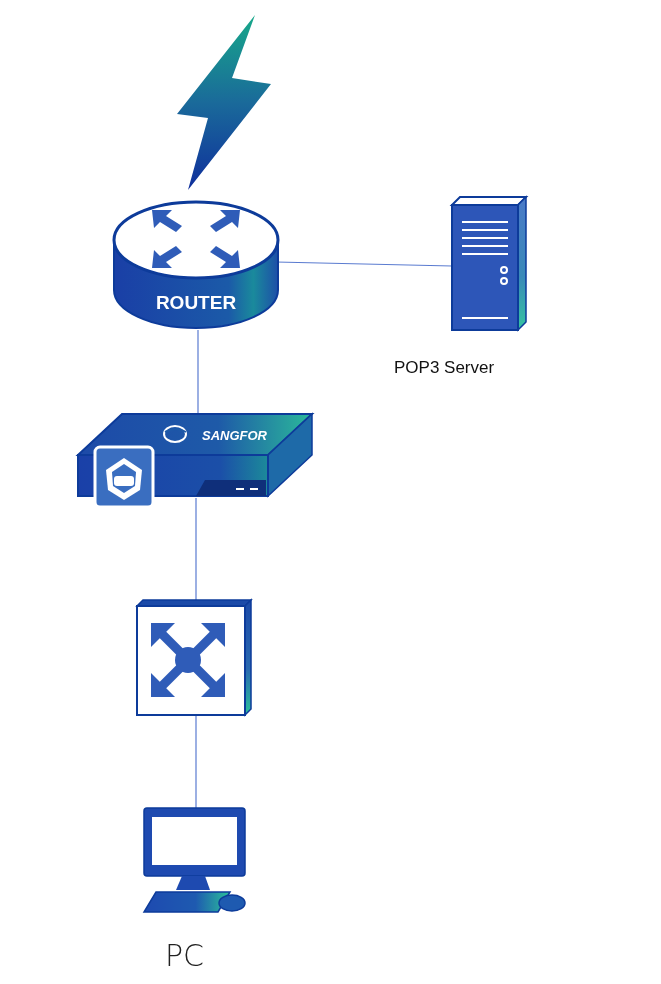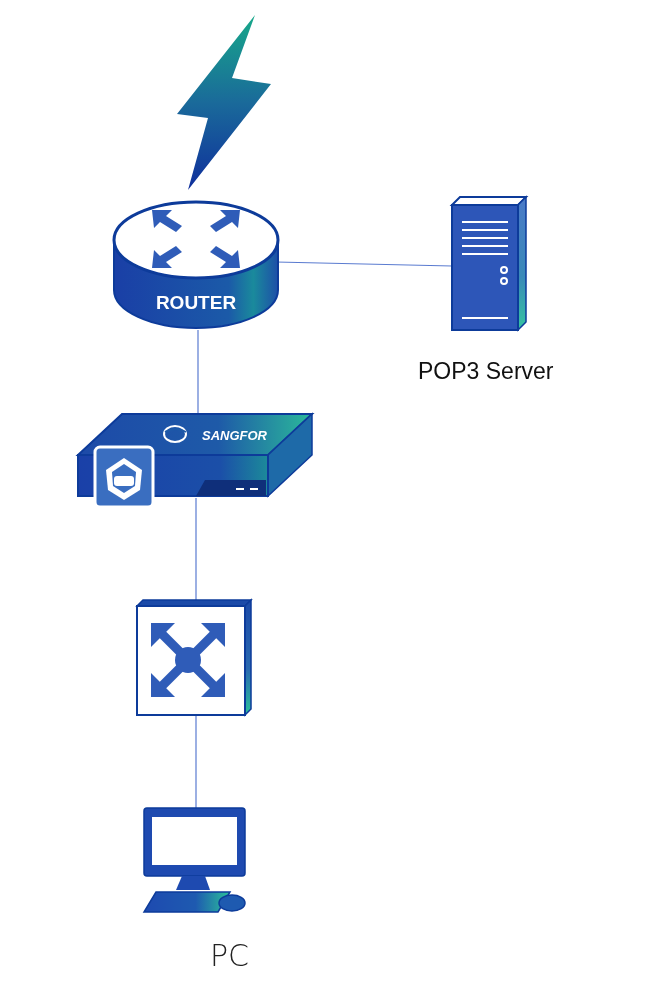--- a/index.html
+++ b/index.html
@@ -1,20 +1,20 @@
 <!DOCTYPE html>
 <html><head>
 <meta charset="utf-8">
 <style>
   html, body { margin: 0; padding: 0; background: #ffffff; }
   body { width: 661px; height: 984px; position: relative; overflow: hidden; font-family: "Liberation Sans", sans-serif; }
   #canvas { position: absolute; left: 0; top: 0; width: 661px; height: 984px; }
   .label { position: absolute; color: #111; }
-  #pop3-label { left: 418px; top: 358px; font-size: 23px; }
-  #pc-label { left: 165px; top: 938px; font-size: 30px; font-family: "DejaVu Sans", sans-serif; font-weight: 300; color: #222; margin-left: 45px; }
+  #pop3-label { left: 394px; top: 358px; font-size: 17px; }
+  #pc-label { left: 165px; top: 938px; font-size: 30px; font-family: "DejaVu Sans", sans-serif; font-weight: 300; color: #222; }
 </style>
 </head>
 <body>
 
 <svg id="canvas" viewBox="0 0 661 984" xmlns="http://www.w3.org/2000/svg">
   <defs>
     <linearGradient id="boltGrad" x1="0" y1="0" x2="0" y2="1">
       <stop offset="0" stop-color="#17a88a"></stop>
       <stop offset="0.5" stop-color="#1a6a9a"></stop>
       <stop offset="1" stop-color="#0f2f9c"></stop>

